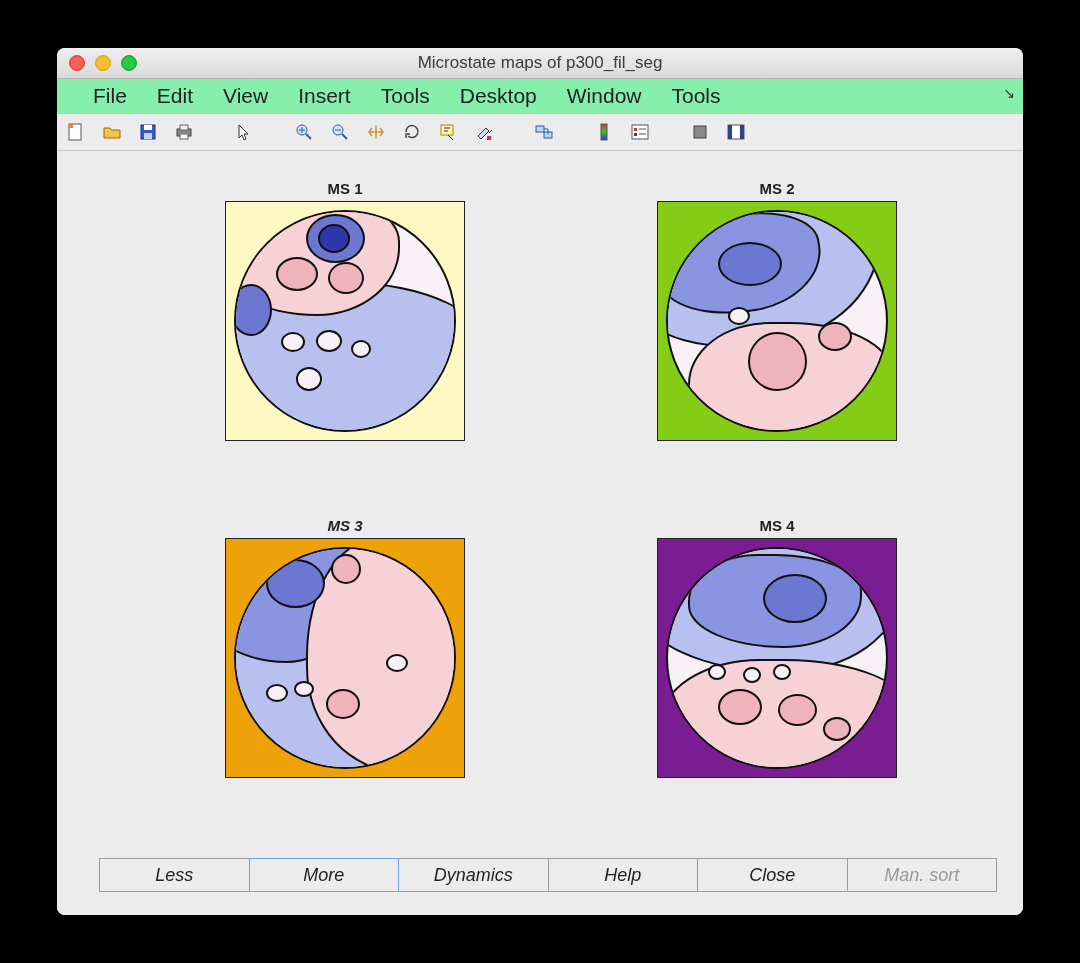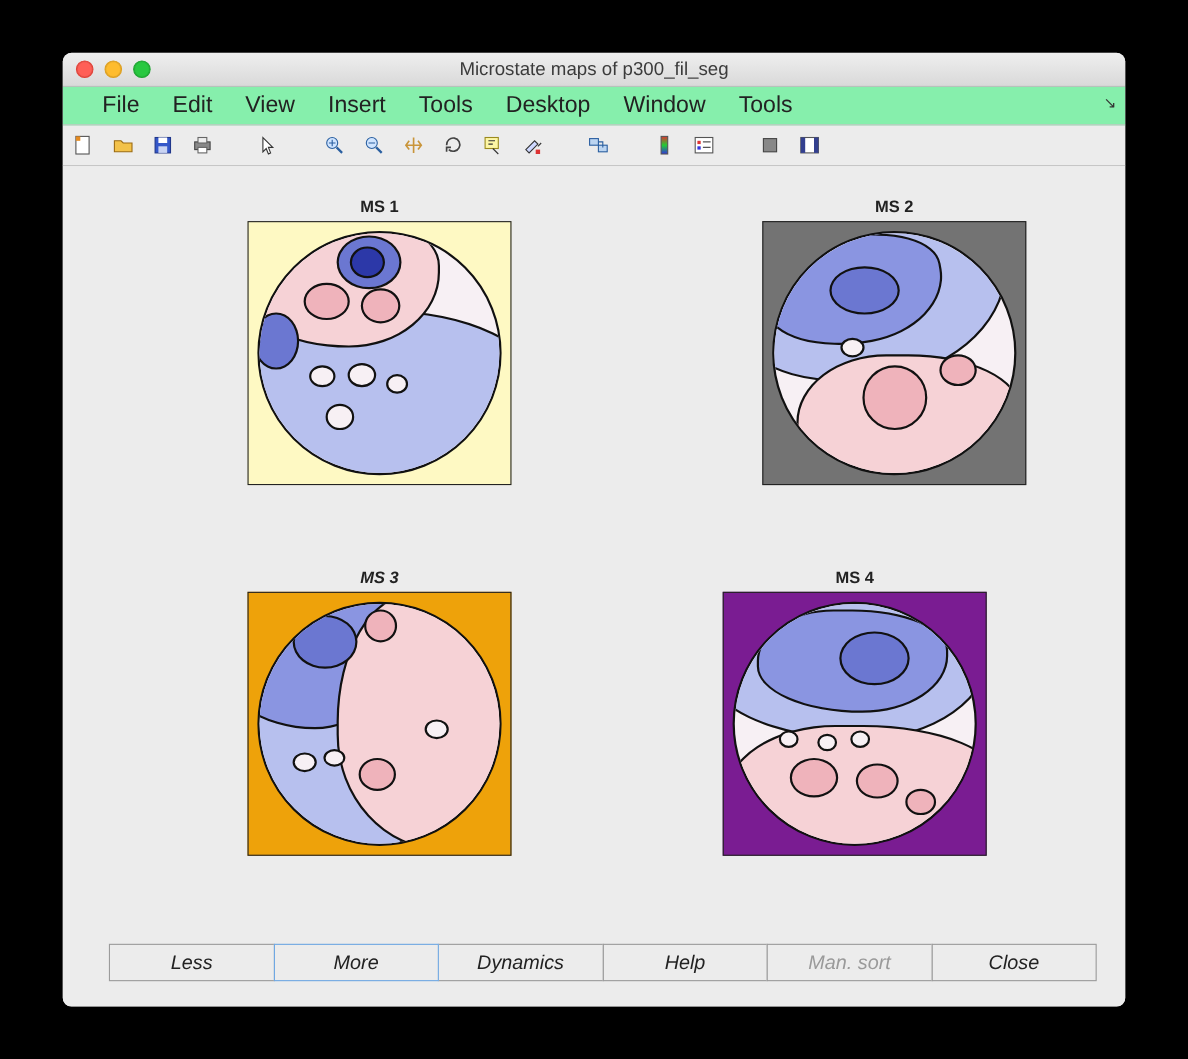--- a/index.html
+++ b/index.html
@@ -116,21 +116,21 @@
   .plot-title {
     position: absolute;
     top: -22px;
     left: 0; right: 0;
     text-align: center;
     font-size: 15px;
     font-weight: bold;
     color: #222;
   }
   .p1 { left: 168px; top: 50px;  background:#fef9c3; }
-  .p2 { left: 636px; top: 50px;  background:#737373; }
+  .p2 { left: 600px; top: 50px;  background:#84cc16; }
   .p3 { left: 168px; top: 387px; background:#eea20a;font-style:italic; }
   .p4 { left: 600px; top: 387px; background:#7a1c92; }
 
   
   .head {
     width: 218px; height: 218px;
     border-radius: 50%;
     background: #f7f0f4;
     border: 2px solid #111;
     position: relative;
@@ -384,18 +384,18 @@
           <div class="blob" style="left:105px; top:115px; width:14px; height:12px; background:#f7f0f4;"></div>
         </div>
       </div>
     </div>
 
     <div class="buttons">
       <div class="btn">Less</div>
       <div class="btn active">More</div>
       <div class="btn">Dynamics</div>
       <div class="btn">Help</div>
+      <div class="btn">Close</div>
       <div class="btn disabled">Man. sort</div>
-      <div class="btn">Close</div>
     </div>
 
   </div>
 </div>
 
 </body></html>

